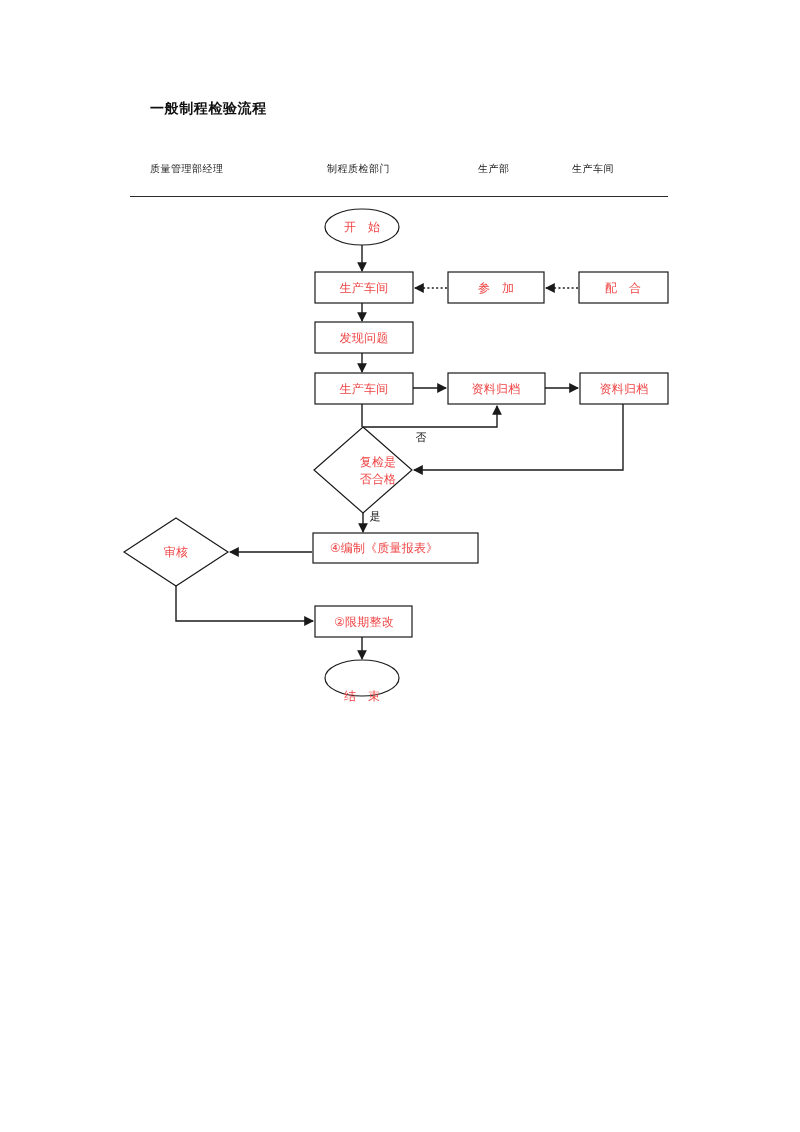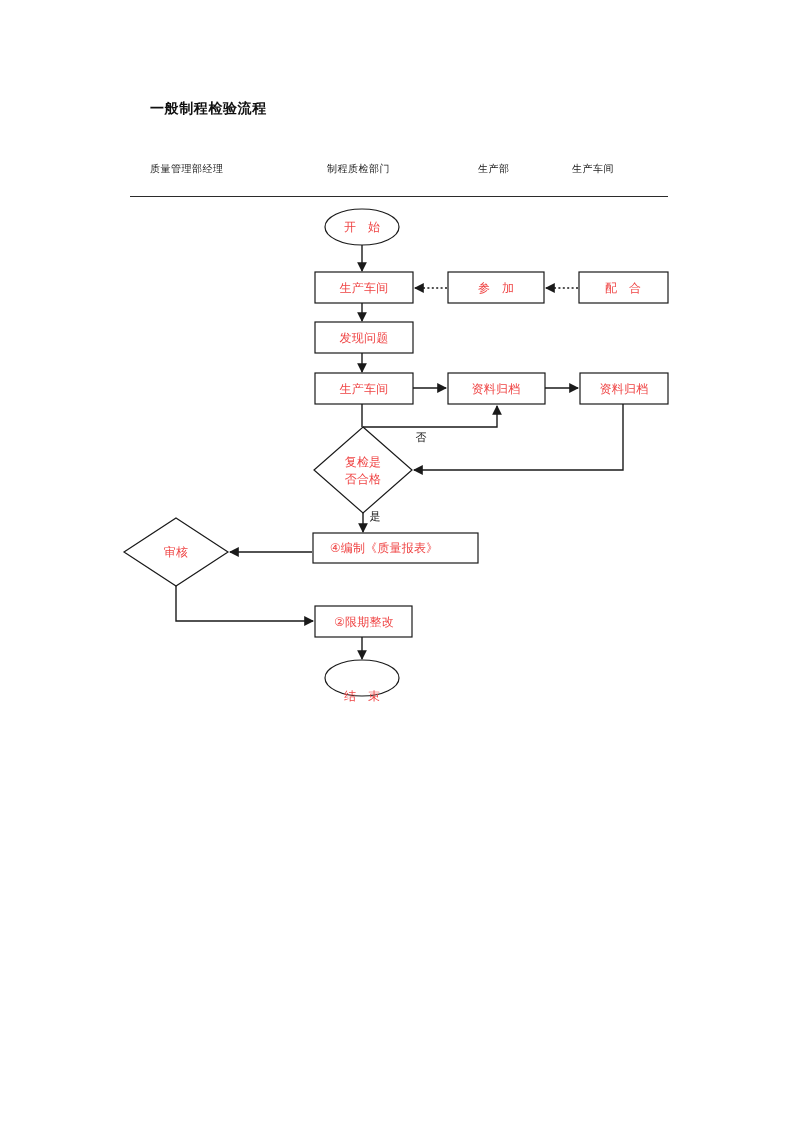--- a/index.html
+++ b/index.html
@@ -60,20 +60,21 @@
     font-size: 12px;
     color: #ef4444;
     white-space: nowrap;
     text-align: center;
     letter-spacing: 0.2px;
     transform: translate(-50%, -50%);
     pointer-events: none;
   }
   .node-label.two-line {
     line-height: 17px;
+    margin-left: 15px;
   }
   .edge-label {
     position: absolute;
     font-size: 11px;
     color: #111;
     white-space: nowrap;
     transform: translate(-50%, -50%);
     pointer-events: none;
   }
   .wide-spaced {

